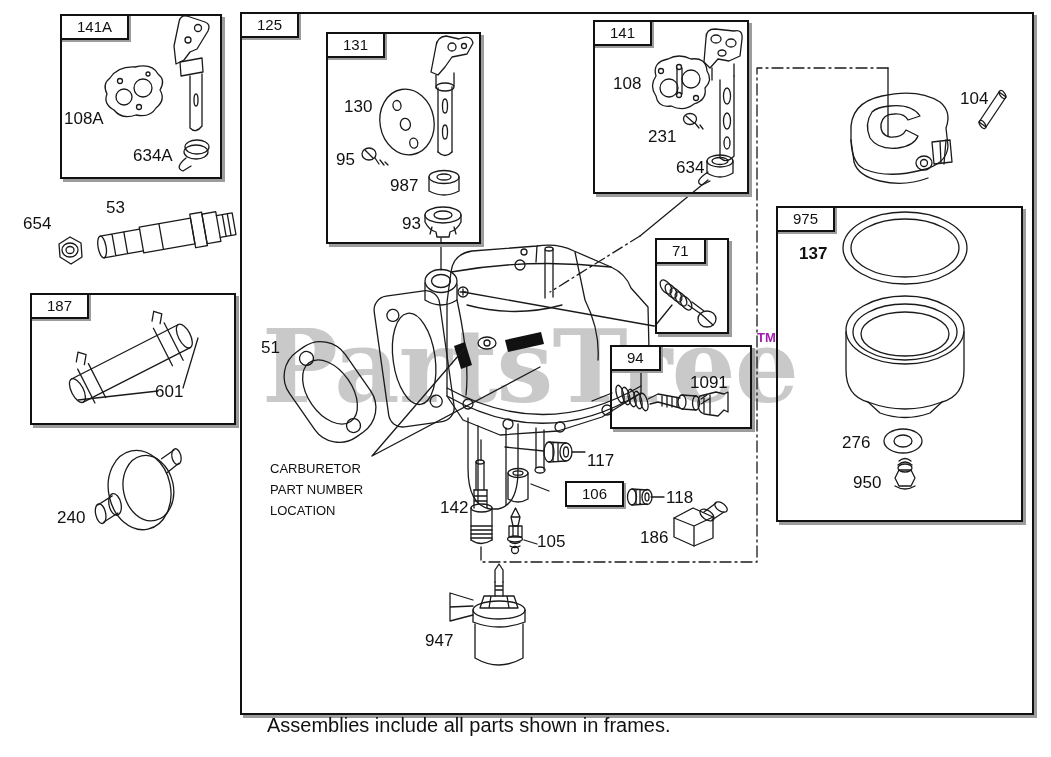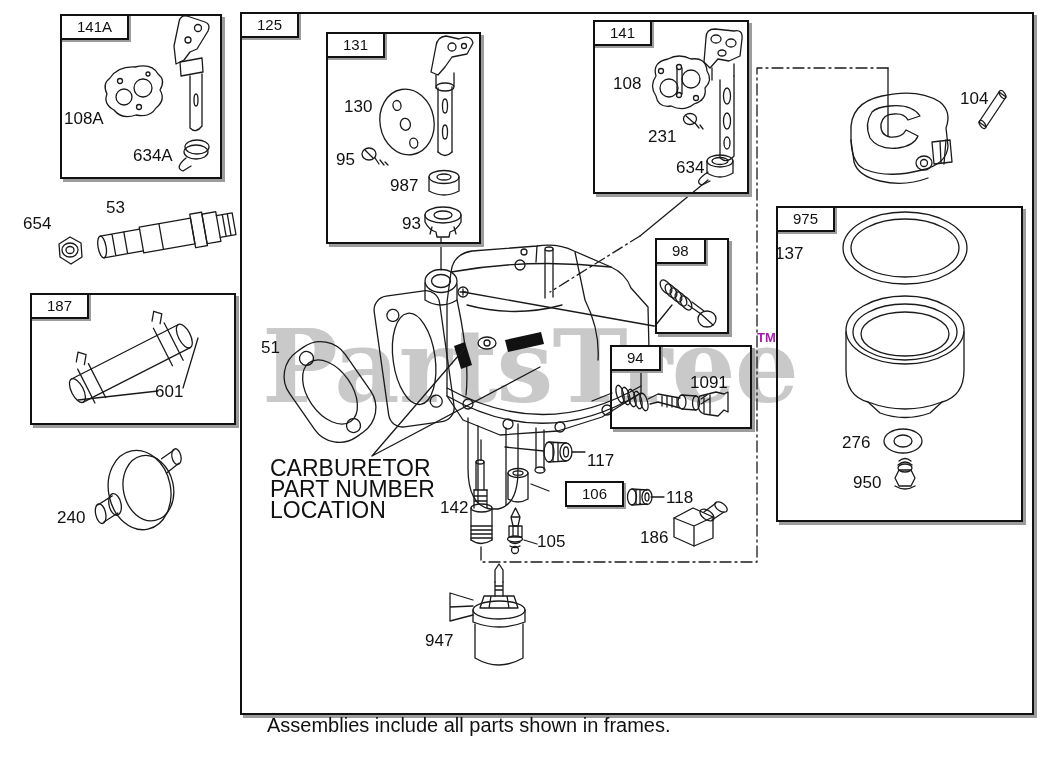--- a/index.html
+++ b/index.html
@@ -10,21 +10,21 @@
              letter-spacing:-1px;color:#c9c9c9;line-height:1;white-space:nowrap;}
   .wm-tm{position:absolute;left:757px;top:330px;z-index:0;color:#a21caf;
          font-size:13px;font-weight:bold;font-family:"Liberation Sans",sans-serif;}
   svg.art{position:absolute;left:0;top:0;z-index:1;pointer-events:none;}
   .frame{position:absolute;border:2px solid #111;box-shadow:3px 3px 0 #9c9c9c;z-index:2;}
   .flabel{position:absolute;left:-2px;top:-2px;border:2px solid #111;background:#fff;
           box-shadow:2px 2px 0 #9c9c9c;padding:0 15px;font-size:15px;line-height:22px;
           white-space:nowrap;z-index:3;}
   .flabel.standalone{position:absolute;z-index:3;}
   .plabel{position:absolute;font-size:17px;line-height:18px;white-space:nowrap;z-index:3;}
-  .note{position:absolute;left:270px;top:458px;font-size:23px;line-height:21px;z-index:3;}
+  .note{position:absolute;left:270px;top:458px;font-size:13px;line-height:21px;z-index:3;}
   .caption{position:absolute;left:267px;top:714px;font-size:20px;z-index:3;}
 </style>
 </head>
 <body>
 
 <div class="canvas">
 
   <div class="watermark">PartsTree</div>
   <div class="wm-tm">TM</div>
 
@@ -348,21 +348,21 @@
   <div class="frame" style="left:326px;top:32px;width:151px;height:208px;">
     <div class="flabel">131</div>
   </div>
   <div class="frame" style="left:593px;top:20px;width:152px;height:170px;">
     <div class="flabel">141</div>
   </div>
   <div class="frame" style="left:776px;top:206px;width:243px;height:312px;">
     <div class="flabel">975</div>
   </div>
   <div class="frame" style="left:655px;top:238px;width:70px;height:92px;">
-    <div class="flabel">98</div>
+    <div class="flabel">71</div>
   </div>
   <div class="frame" style="left:610px;top:345px;width:138px;height:80px;">
     <div class="flabel">94</div>
   </div>
   <div class="flabel standalone" style="left:550px;top:481px;margin-left:15px;">106</div>
 
   <div class="plabel" style="left:64px;top:110px;">108A</div>
   <div class="plabel" style="left:133px;top:147px;">634A</div>
   <div class="plabel" style="left:23px;top:215px;">654</div>
   <div class="plabel" style="left:106px;top:199px;">53</div>
@@ -370,21 +370,21 @@
   <div class="plabel" style="left:57px;top:509px;">240</div>
   <div class="plabel" style="left:261px;top:339px;">51</div>
   <div class="plabel" style="left:344px;top:98px;">130</div>
   <div class="plabel" style="left:336px;top:151px;">95</div>
   <div class="plabel" style="left:390px;top:177px;">987</div>
   <div class="plabel" style="left:402px;top:215px;">93</div>
   <div class="plabel" style="left:613px;top:75px;">108</div>
   <div class="plabel" style="left:648px;top:128px;">231</div>
   <div class="plabel" style="left:676px;top:159px;">634</div>
   <div class="plabel" style="left:960px;top:90px;">104</div>
-  <div class="plabel" style="left:775px;top:245px;">137</div>
+  <div class="plabel" style="left:799px;top:245px;font-weight:bold;">137</div>
   <div class="plabel" style="left:842px;top:434px;">276</div>
   <div class="plabel" style="left:853px;top:474px;">950</div>
   <div class="plabel" style="left:690px;top:374px;">1091</div>
   <div class="plabel" style="left:587px;top:444px;margin-top:8px;">117</div>
   <div class="plabel" style="left:666px;top:489px;">118</div>
   <div class="plabel" style="left:537px;top:533px;">105</div>
   <div class="plabel" style="left:440px;top:499px;">142</div>
   <div class="plabel" style="left:640px;top:529px;">186</div>
   <div class="plabel" style="left:425px;top:632px;">947</div>
 

